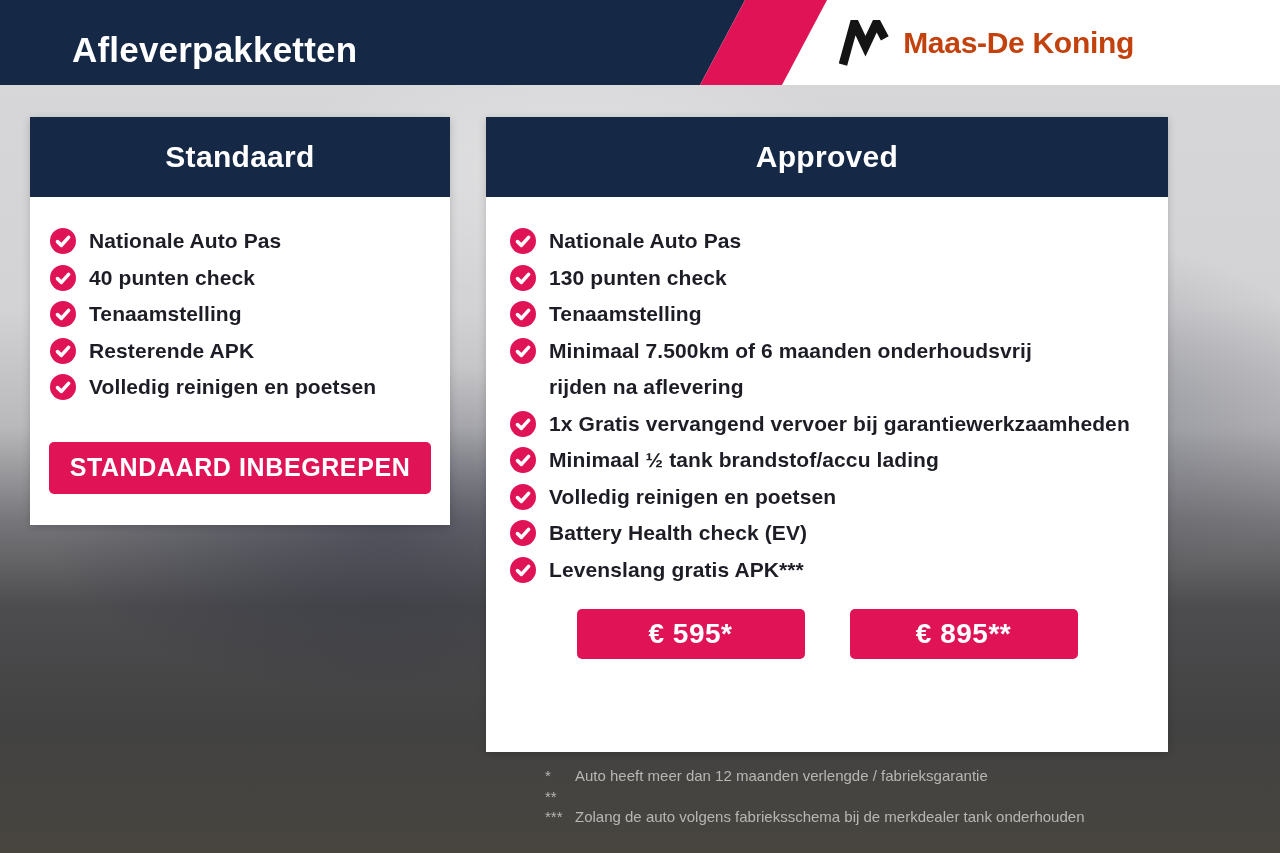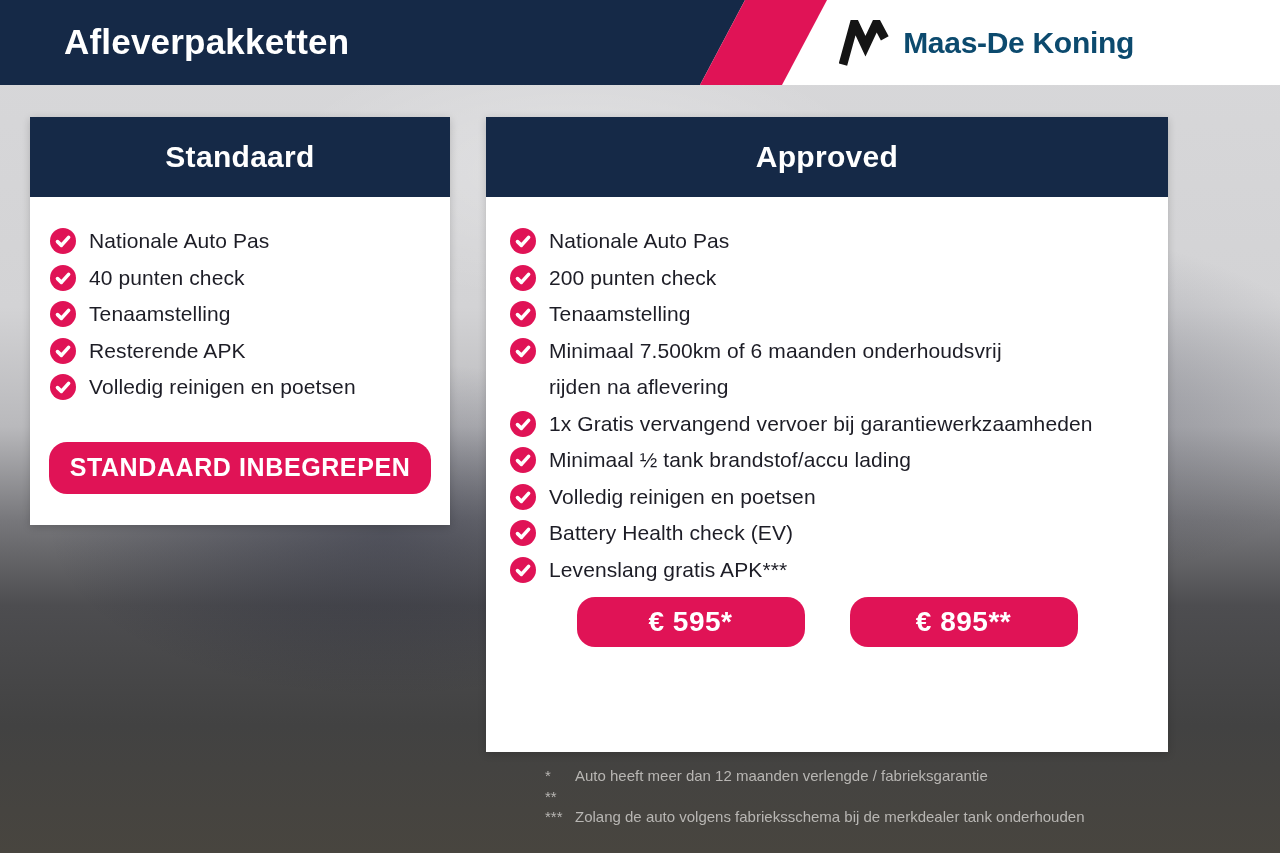--- a/index.html
+++ b/index.html
@@ -15,45 +15,45 @@
       linear-gradient(180deg,#d8d8da 0%,#d3d3d5 36%,#b9b9bc 50%,#77777b 61%,#4d4d50 71%,#424242 85%,#48453f 100%);
   }
 
   
   .top-header{position:absolute;top:0;left:0;width:1280px;height:85px;background:#ffffff;}
   .hdr-navy{position:absolute;inset:0;background:var(--navy,#152947);
     clip-path:polygon(0 0,745px 0,700px 100%,0 100%);}
   .hdr-pink{position:absolute;inset:0;background:var(--pink,#e01356);
     clip-path:polygon(745px 0,827px 0,782px 100%,700px 100%);}
   .page-title{position:absolute;left:64px;top:50%;transform:translateY(-52%);
-    margin:0;color:#ffffff;font-size:35px;font-weight:bold;letter-spacing:0.2px;}
+    margin:8px;color:#ffffff;font-size:35px;font-weight:bold;letter-spacing:0.2px;}
   .brand{position:absolute;right:146px;top:50%;transform:translateY(-50%);
     display:flex;align-items:center;gap:12px;}
   .brand svg{display:block;}
-  .brand-name{color:#0c4a6e;font-size:30px;font-weight:bold;letter-spacing:-0.3px;white-space:nowrap;}
+  .brand-name{color:#c2410c;font-size:30px;font-weight:bold;letter-spacing:-0.3px;white-space:nowrap;}
 
   
   .card{position:absolute;background:#ffffff;box-shadow:0 2px 8px rgba(0,0,0,0.18);}
   .card-head{height:80px;background:var(--navy,#152947);display:flex;align-items:center;justify-content:center;}
   .card-head h2{margin:16px;color:#ffffff;font-size:30px;font-weight:bold;letter-spacing:0.3px;}
 
   .card-standaard{left:30px;top:117px;width:420px;height:408px;}
   .card-approved{left:486px;top:117px;width:682px;height:635px;}
 
   .check-list{list-style:none;margin:0;padding:26px 18px 0 20px;}
   .card-approved .check-list{padding:26px 20px 0 24px;}
   .check-list li{display:flex;align-items:flex-start;}
   .check-icon{flex:0 0 26px;width:26px;height:26px;margin-top:5px;margin-right:13px;}
-  .item-text{font-size:21px;font-weight:normal;color:var(--textdark,#1d1d26);
+  .item-text{font-size:21px;font-weight:bold;color:var(--textdark,#1d1d26);
     line-height:36.5px;white-space:pre-line;letter-spacing:0.1px;}
 
   .pill-btn{background:var(--pink,#e01356);color:#ffffff;font-weight:bold;
-    display:flex;align-items:center;justify-content:center;border-radius:18px;cursor:pointer;}
+    display:flex;align-items:center;justify-content:center;border-radius:5px;cursor:pointer;}
   .big-btn{margin:36px auto 0;width:382px;height:52px;font-size:25px;letter-spacing:0.6px;}
-  .prices{display:flex;justify-content:center;gap:45px;margin-top:9px;}
+  .prices{display:flex;justify-content:center;gap:45px;margin-top:21px;}
   .price-btn{width:228px;height:50px;font-size:28px;letter-spacing:0.5px;}
 
   
   .footnotes{position:absolute;left:545px;top:766px;color:var(--footnote,#b8b6b3);
     font-size:15px;line-height:20.5px;}
   .fn{display:flex;}
   .fn-mark{flex:0 0 30px;}
 </style>
 </head>
 <body>
@@ -126,21 +126,21 @@
             <circle cx="13" cy="13" r="13" fill="#e01356"></circle>
             <path d="M7.5 13.6 L11.4 17.4 L18.6 9.4" fill="none" stroke="#fff" stroke-width="3.6" stroke-linecap="round" stroke-linejoin="round"></path>
           </svg>
         <span class="item-text">Nationale Auto Pas</span>
       </li>
       <li>
         <svg class="check-icon" viewBox="0 0 26 26">
             <circle cx="13" cy="13" r="13" fill="#e01356"></circle>
             <path d="M7.5 13.6 L11.4 17.4 L18.6 9.4" fill="none" stroke="#fff" stroke-width="3.6" stroke-linecap="round" stroke-linejoin="round"></path>
           </svg>
-        <span class="item-text">200 punten check</span>
+        <span class="item-text">130 punten check</span>
       </li>
       <li>
         <svg class="check-icon" viewBox="0 0 26 26">
             <circle cx="13" cy="13" r="13" fill="#e01356"></circle>
             <path d="M7.5 13.6 L11.4 17.4 L18.6 9.4" fill="none" stroke="#fff" stroke-width="3.6" stroke-linecap="round" stroke-linejoin="round"></path>
           </svg>
         <span class="item-text">Tenaamstelling</span>
       </li>
       <li>
         <svg class="check-icon" viewBox="0 0 26 26">

